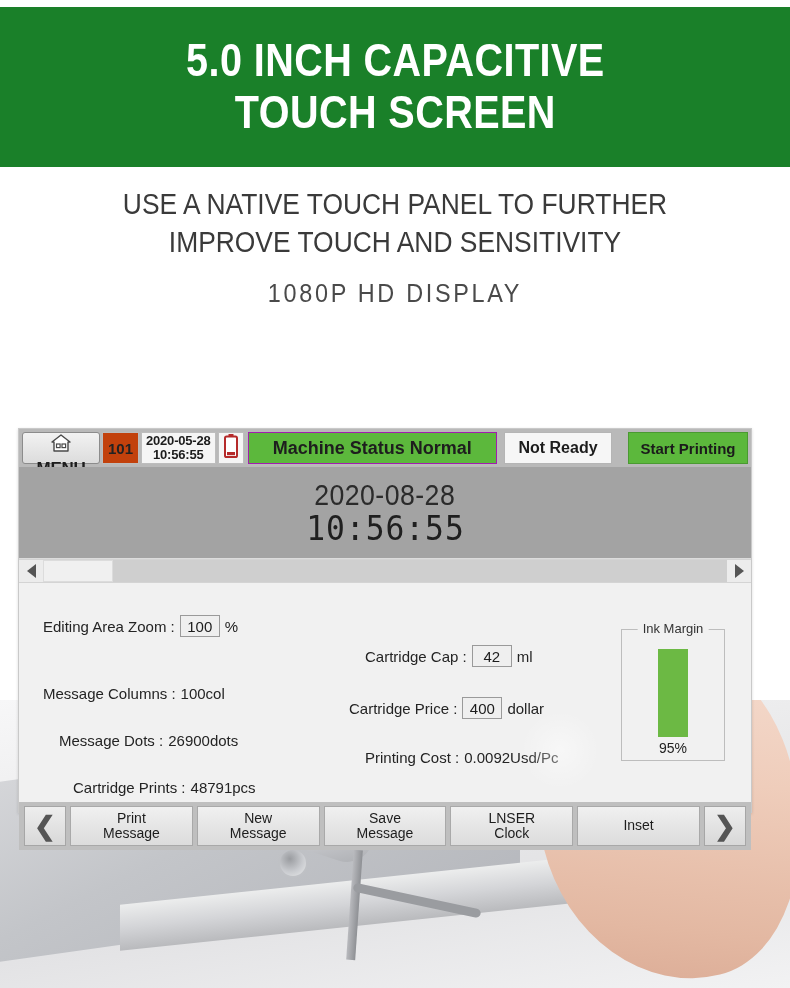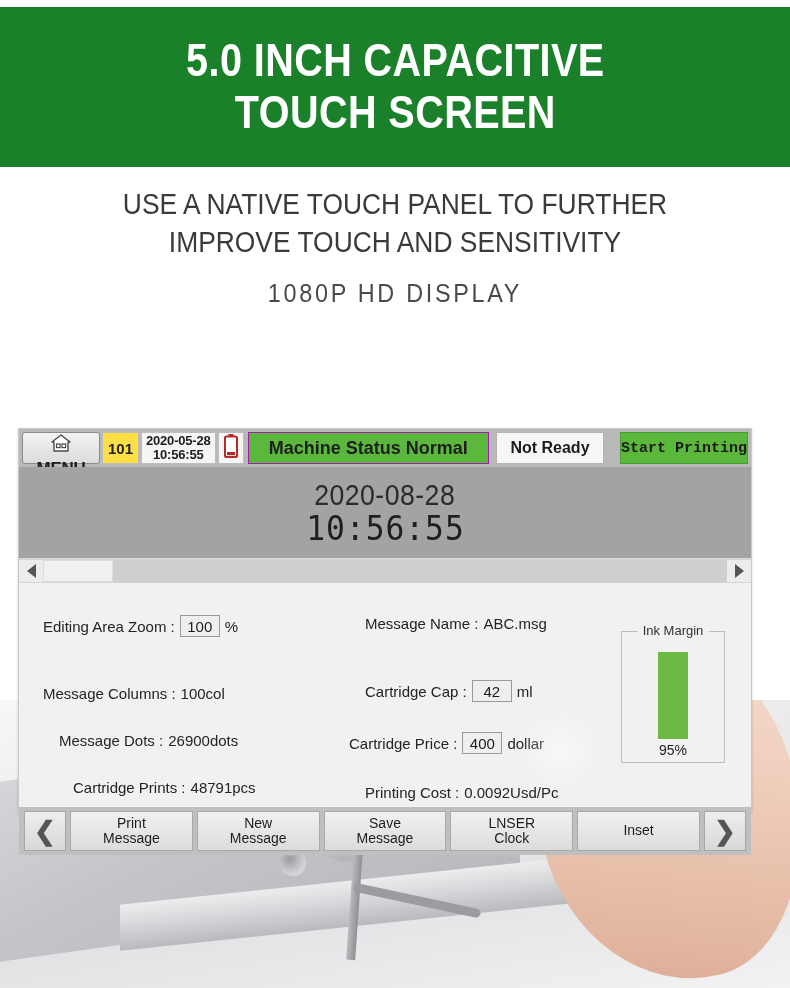--- a/index.html
+++ b/index.html
@@ -145,21 +145,21 @@
     display: flex; align-items: center; padding: 3px 3px; gap: 2px;
   }
   .menu-btn {
     height: 32px; min-width: 78px;
     background: linear-gradient(180deg, #f2f2f2 0%, #dcdcdc 100%);
     border: 1px solid #8c8c8c; border-radius: 3px;
     display: flex; align-items: center; gap: 2px; padding: 0 4px; flex-direction: column;
   }
   .menu-btn .label { font-size: 17px; font-weight: bold; color: #1d1d1d; letter-spacing: -0.3px; }
   .sid {
-    height: 32px; background: #fde047; border: 1px solid #bdbdbd;
+    height: 32px; background: #c2410c; border: 1px solid #bdbdbd;
     display: flex; align-items: center; justify-content: center;
     padding: 0 5px; font-size: 15px; color: #222; font-weight: bold;
   }
   .dt-box {
     height: 32px; background: #f5f5f5; border: 1px solid #bdbdbd;
     display: flex; flex-direction: column; align-items: center; justify-content: center;
     padding: 0 4px; line-height: 1.05;
   }
   .dt-box span { font-size: 13px; color: #1c1c1c; font-weight: bold; letter-spacing: -0.2px; }
   .batt-box {
@@ -179,21 +179,20 @@
     display: flex; align-items: center; justify-content: center;
     font-size: 16px; font-weight: bold; color: #1c1c1c;
     margin-left: 5px;
   }
   .print-btn {
     height: 32px; min-width: 120px;
     background: #5cb83c; border: 1px solid #4a9a31;
     display: flex; align-items: center; justify-content: center;
     font-size: 15px; font-weight: bold; color: #1b1b1b;
     margin-left: 14px;
-    font-family: Liberation Mono, monospace;
   }
 
   
   .clock-area {
     flex: 0 0 92px;
     background: #a3a3a3;
     display: flex; flex-direction: column;
     align-items: center; justify-content: center;
     border-bottom: 1px solid #dcdcdc;
   }
@@ -402,24 +401,20 @@
           <span class="v">26900dots</span>
         </div>
         <div class="gap-sm"></div>
         <div class="row r-indent3">
           <span class="k">Cartridge Prints :</span>
           <span class="v">48791pcs</span>
         </div>
       </div>
 
       <div class="col col-mid">
-        <div class="row r-indent2">
-          <span class="k">Message Name :</span>
-          <span class="v">ABC.msg</span>
-        </div>
         <div class="gap-lg"></div>
         <div class="row r-indent2">
           <span class="k">Cartridge Cap :</span>
           <span class="inputbox">42</span>
           <span class="v">ml</span>
         </div>
         <div class="gap-sm"></div>
         <div class="row r-indent1">
           <span class="k">Cartridge Price :</span>
           <span class="inputbox">400</span>

